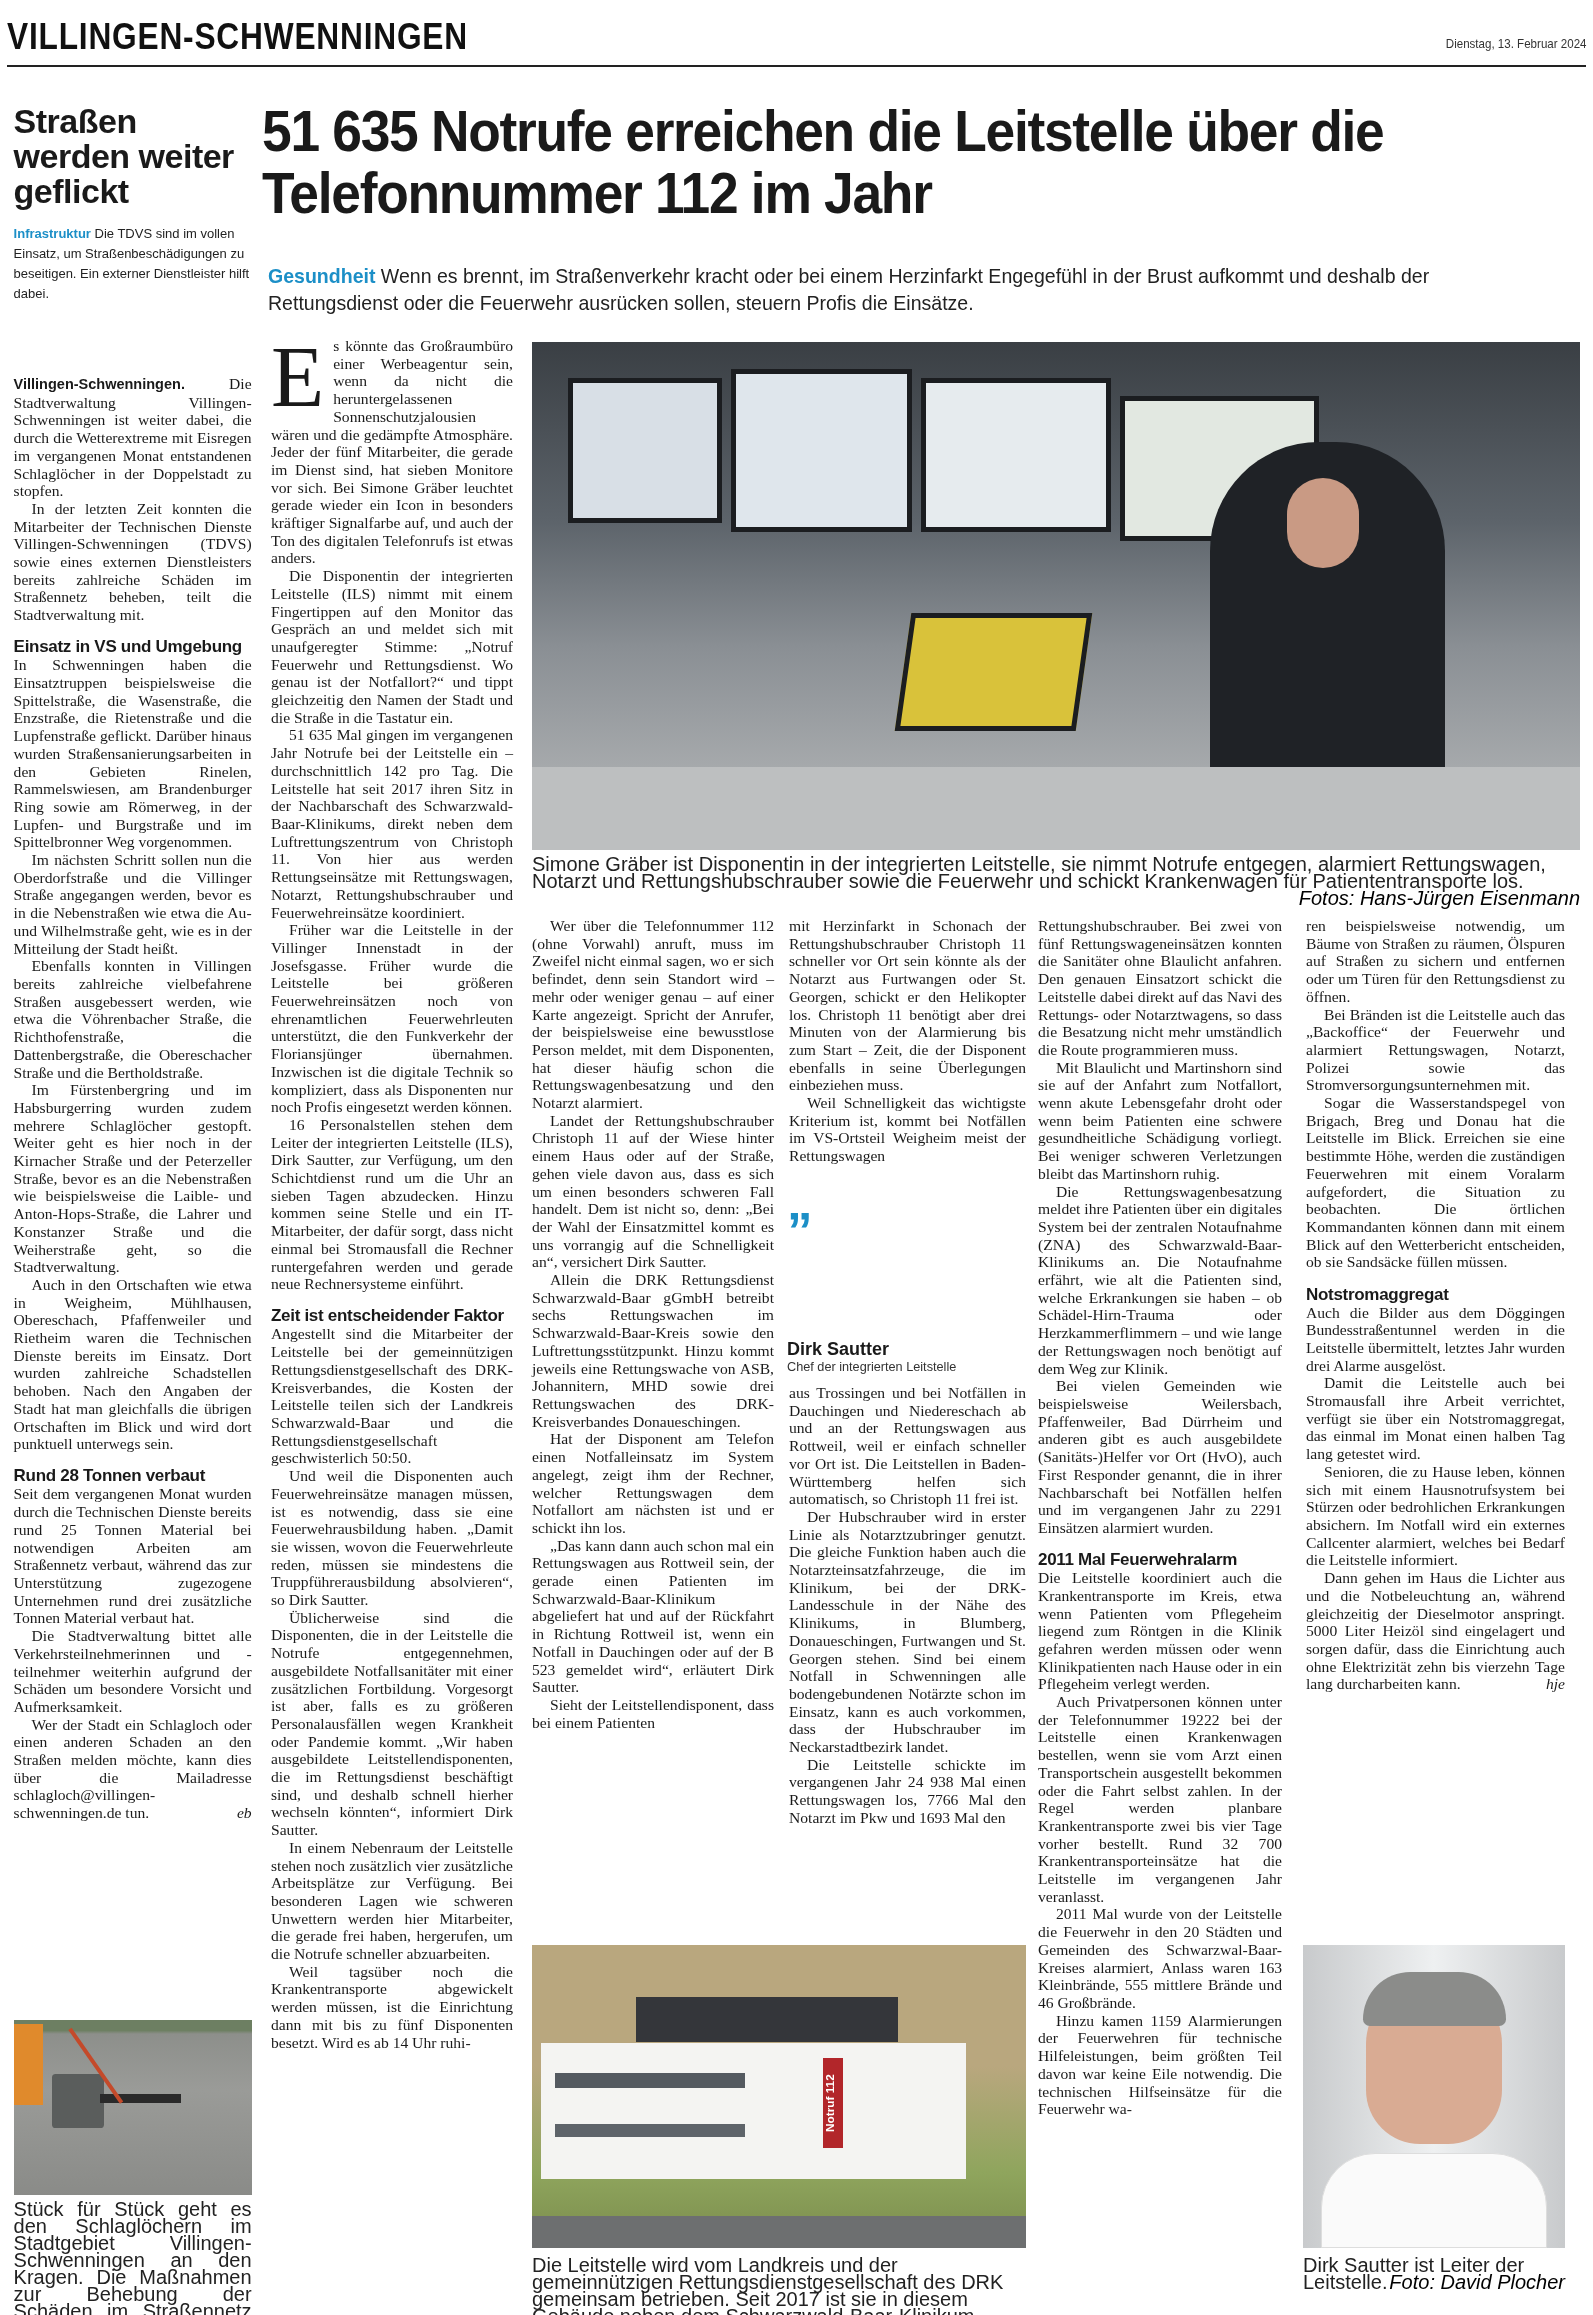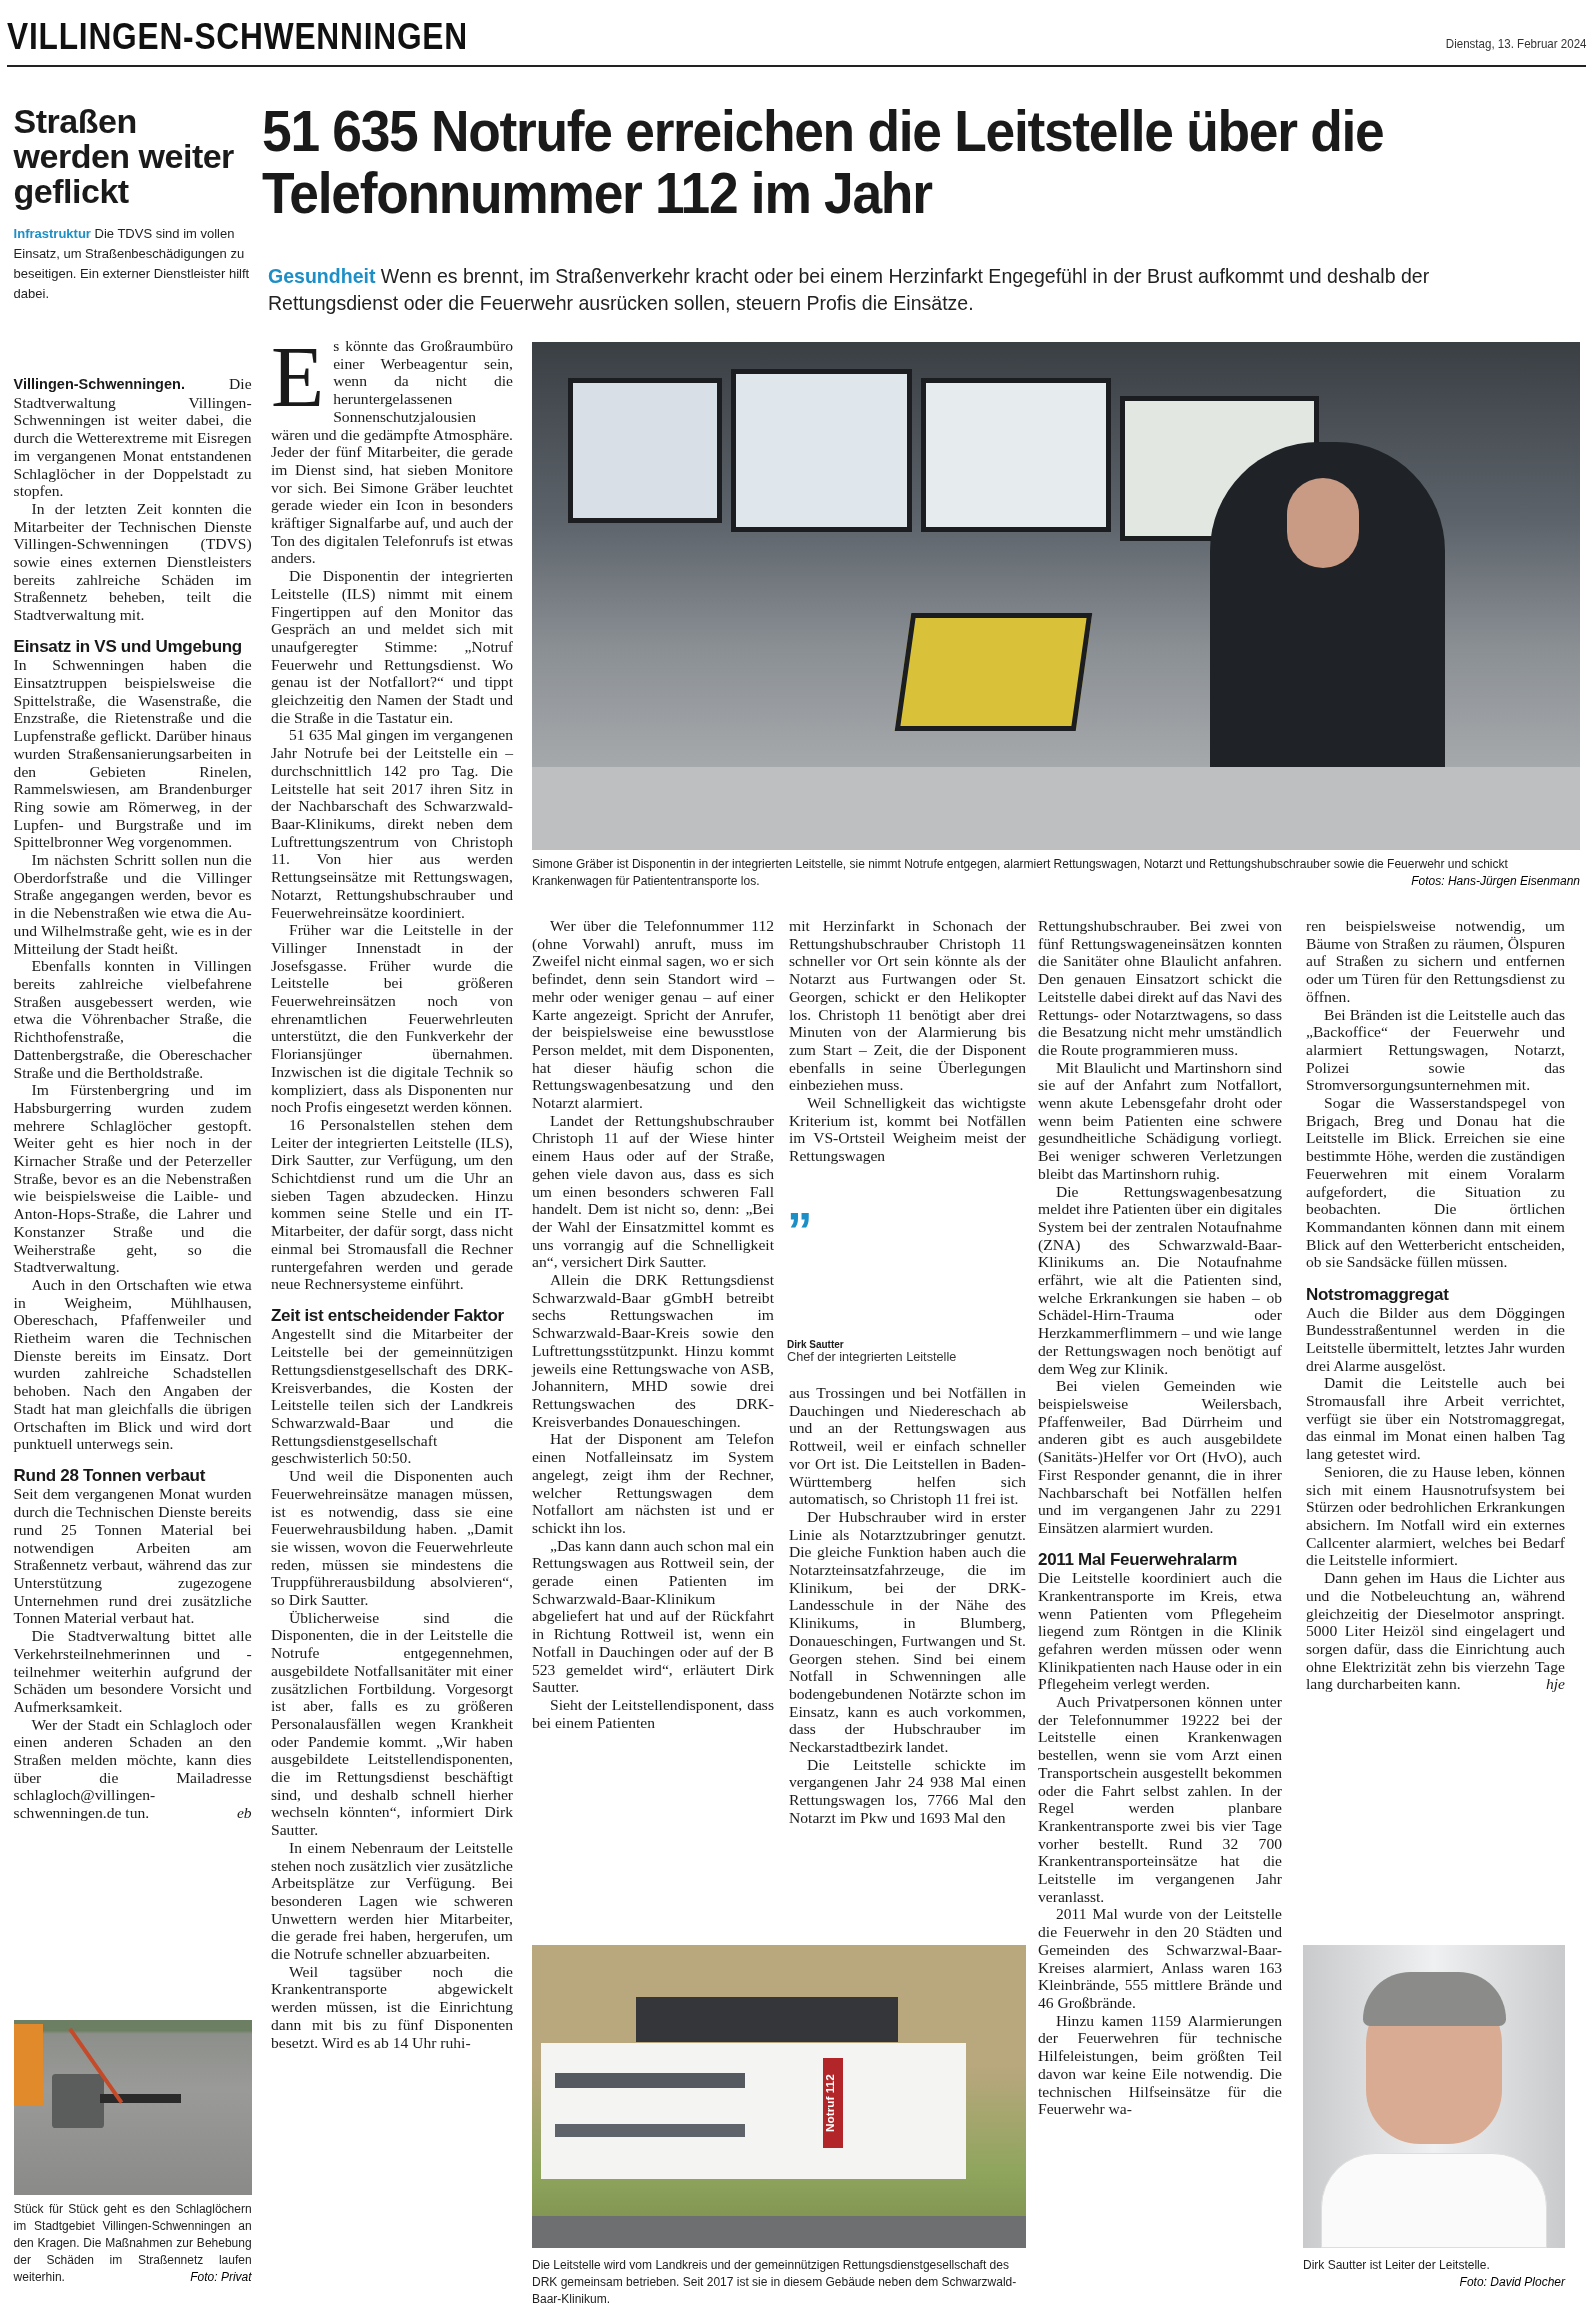--- a/index.html
+++ b/index.html
@@ -22,27 +22,27 @@
   .side-teaser { position: absolute; left: 13.6px; top: 224px; width: 240px; font-family: "Liberation Sans", sans-serif; font-size: 13px; line-height: 20px; color: #222; }
   .kicker { color: #1c8fc7; font-weight: bold; }
 
   
   .main-title { position: absolute; left: 262px; top: 100px; width: 1321px; font-family: "Liberation Sans", sans-serif; font-weight: bold; font-size: 58px; line-height: 62px; letter-spacing: -1.4px; transform: scaleX(0.92); transform-origin: left top; }
   .main-teaser { position: absolute; left: 268px; top: 262px; width: 1321px; font-family: "Liberation Sans", sans-serif; font-size: 21px; line-height: 27px; color: #222; transform: scaleX(0.93); transform-origin: left top; }
 
   .dropcap { float: left; font-size: 87px; line-height: 72px; margin: 3.6px 9px 0 0; font-family: "Liberation Serif", serif; }
 
   .photo { position: absolute; overflow: hidden; }
-  .caption { position: absolute; font-family: "Liberation Sans", sans-serif; font-size: 12px; line-height: 17px; color: #222; }
+  .caption { position: absolute; font-family: "Liberation Sans", sans-serif; font-size: 20px; line-height: 17px; color: #222; }
   .credit { font-style: italic; float: right; color: #000000; }
 
   .quote { position: absolute; left: 787px; top: 1210px; width: 235px; font-family: "Liberation Serif", serif; font-size: 25px; line-height: 27px; color: #222; }
   .quote .mark { color: #1c8fc7; font-family: "Liberation Sans", sans-serif; font-weight: bold; font-size: 51px; line-height: 36px; float: left; margin-right: 11px; margin-top: 3.6px; }
   .quote-author { position: absolute; left: 787px; top: 1339px; width: 235px; font-family: "Liberation Sans", sans-serif; }
-  .quote-author .name { font-weight: bold; font-size: 10px; }
+  .quote-author .name { font-weight: bold; font-size: 18px; }
   .quote-author .role { font-size: 12.7px; color: #333; }
 </style>
 </head>
 <body>
 
 <div class="masthead">
   <div class="section">VILLINGEN-SCHWENNINGEN</div>
   <div class="date">Dienstag, 13. Februar 2024</div>
 </div>
 

